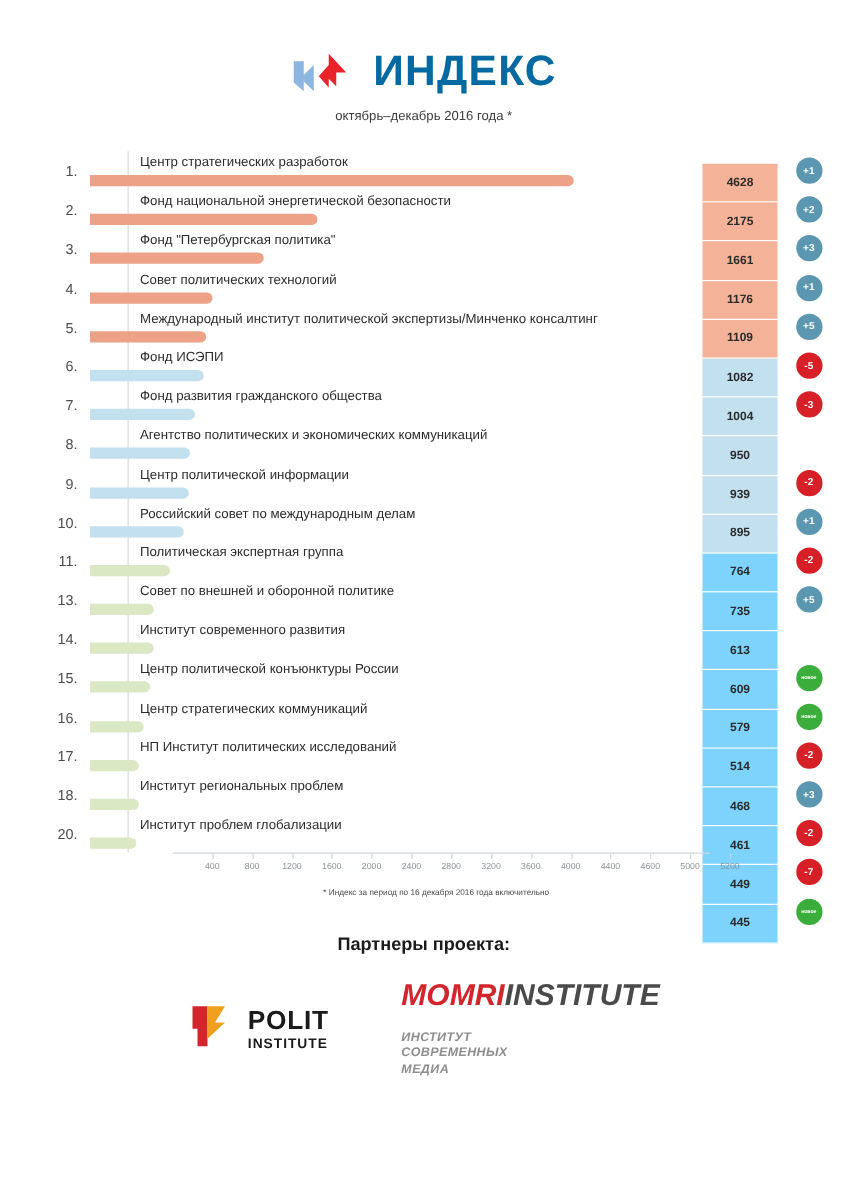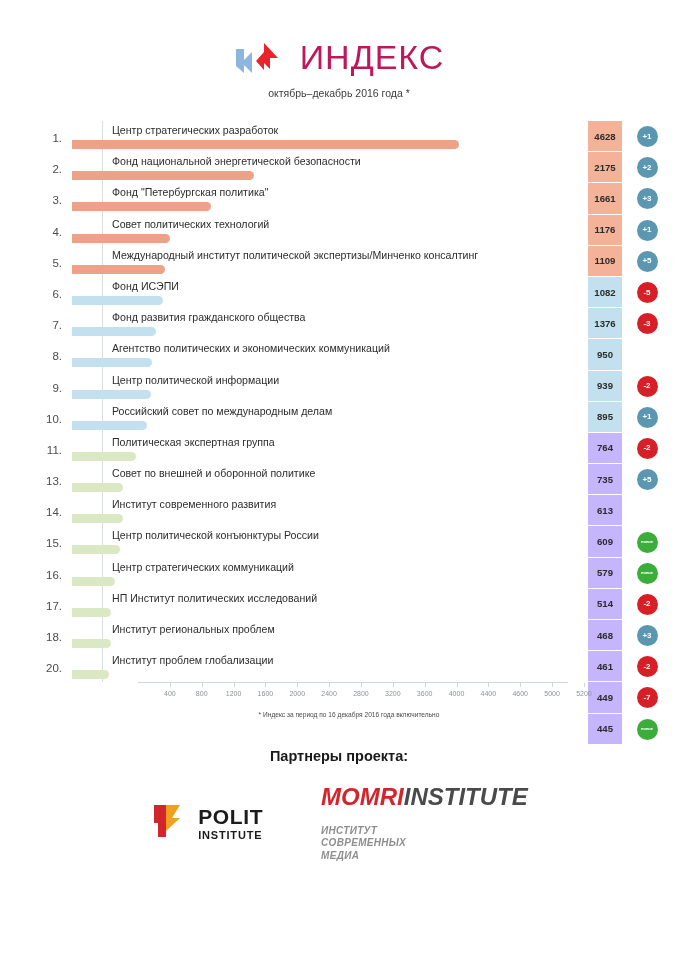--- a/index.html
+++ b/index.html
@@ -14,22 +14,22 @@
   .page { position: relative; width: 678px; height: 960px; }
 
   
   .header { padding-top: 34px; text-align: center; }
   .logo-row {
     display: flex; align-items: center; justify-content: center;
     gap: 10px; height: 46px;
   }
   .logo-mark { width: 46px; height: 36px; display: block; }
   .logo-word {
-    font-size: 34px; font-weight: normal; letter-spacing: 1px;
-    color: #be185d; line-height: 1; margin-left: 10px;
+    font-size: 34px; font-weight: bold; letter-spacing: 1px;
+    color: #0369a1; line-height: 1; margin-left: 10px;
   }
   .subtitle {
     margin-top: 16px; font-size: 12.5px; font-weight: bold;
     color: #262626; letter-spacing: .1px;
   }
   .period { margin-top: 7px; font-size: 10.5px; color: #3d3d3d; }
 
   
   .chart {
     position: relative;
@@ -77,32 +77,32 @@
     height: 9px;
     border-radius: 0 5px 5px 0;
   }
   .bar.salmon { background: #eda287; }
   .bar.blue   { background: #c3e0ef; }
   .bar.green  { background: #dbe8c4; }
 
   
   .value-col {
     position: absolute;
-    right: 56px; top: 0;
-    width: 34px;
+    right: 56px; top: 10px;
+    width: 60px;
   }
   .value-cell {
     height: 31.2px;
     display: flex; align-items: center; justify-content: center;
     font-size: 9.6px; font-weight: bold; color: #2b2b2b;
     border-bottom: 1.4px solid #ffffff;
   }
   .value-cell.salmon { background: #f4b398; }
   .value-cell.blue   { background: #c3e0ef; }
-  .value-cell.green  { background: #c4b5fd; }
+  .value-cell.green  { background: #7dd3fc; }
 
   .delta-col {
     position: absolute;
     right: 14px; top: 0;
     width: 34px;
   }
   .delta-cell {
     height: 31.2px;
     display: flex; align-items: center; justify-content: center;
   }
@@ -319,21 +319,21 @@
         </div>
       </div>
 
     <div class="value-col" id="value-col">
         <div class="value-cell salmon">4628</div>
         <div class="value-cell salmon">2175</div>
         <div class="value-cell salmon">1661</div>
         <div class="value-cell salmon">1176</div>
         <div class="value-cell salmon">1109</div>
         <div class="value-cell blue">1082</div>
-        <div class="value-cell blue">1376</div>
+        <div class="value-cell blue">1004</div>
         <div class="value-cell blue">950</div>
         <div class="value-cell blue">939</div>
         <div class="value-cell blue">895</div>
         <div class="value-cell green">764</div>
         <div class="value-cell green">735</div>
         <div class="value-cell green">613</div>
         <div class="value-cell green">609</div>
         <div class="value-cell green">579</div>
         <div class="value-cell green">514</div>
         <div class="value-cell green">468</div>

